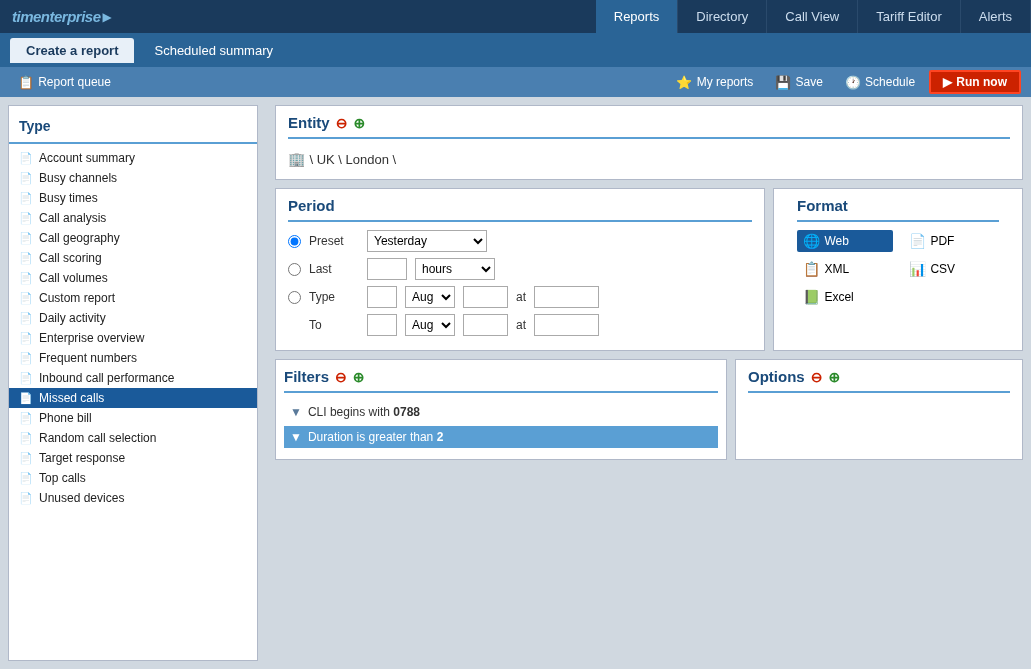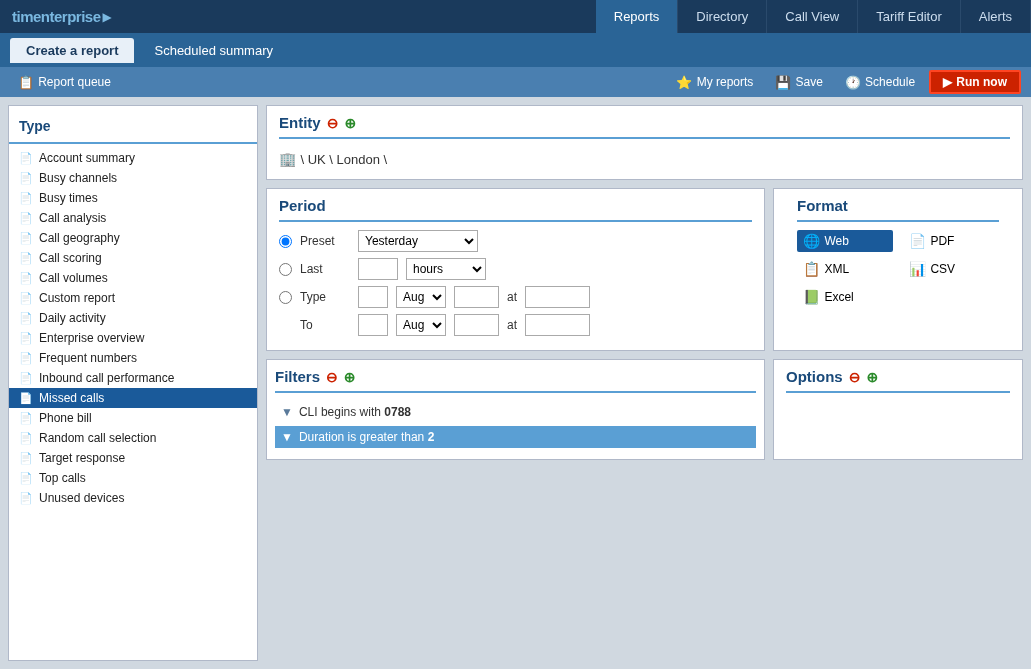--- a/index.html
+++ b/index.html
@@ -17,20 +17,21 @@
       padding: 0 12px;
       display: flex;
       align-items: center;
       height: 100%;
     }
     .logo-text {
       color: white;
       font-size: 15px;
       font-weight: bold;
       letter-spacing: -0.5px;
+      font-style: italic;
     }
     .logo-text span { color: #7ab8e0; }
     .logo-arrow {
       color: #7ab8e0;
       font-size: 12px;
       margin-left: 2px;
     }
     .nav-spacer { flex: 1; }
     .nav-tabs {
       display: flex;
@@ -108,21 +109,21 @@
       align-items: center;
       gap: 4px;
       cursor: pointer;
       padding: 2px 8px;
       font-size: 12px;
     }
 
     
     .main-content {
       display: flex;
-      gap: 0;
+      gap: 9px;
       padding: 8px;
       background: #d0d8e0;
       min-height: calc(669px - 97px);
     }
 
     
     .type-panel {
       background: white;
       width: 250px;
       min-width: 250px;
@@ -274,21 +275,21 @@
       display: flex;
       gap: 8px;
     }
     .filters-section {
       flex: 1;
       background: white;
       border: 1px solid #b0b8c8;
       padding: 8px 8px;
     }
     .options-section {
-      width: 250px;
+      width: 288px;
       background: white;
       border: 1px solid #b0b8c8;
       padding: 8px 12px;
     }
 
     .filter-row {
       display: flex;
       align-items: center;
       gap: 6px;
       padding: 4px 6px;

